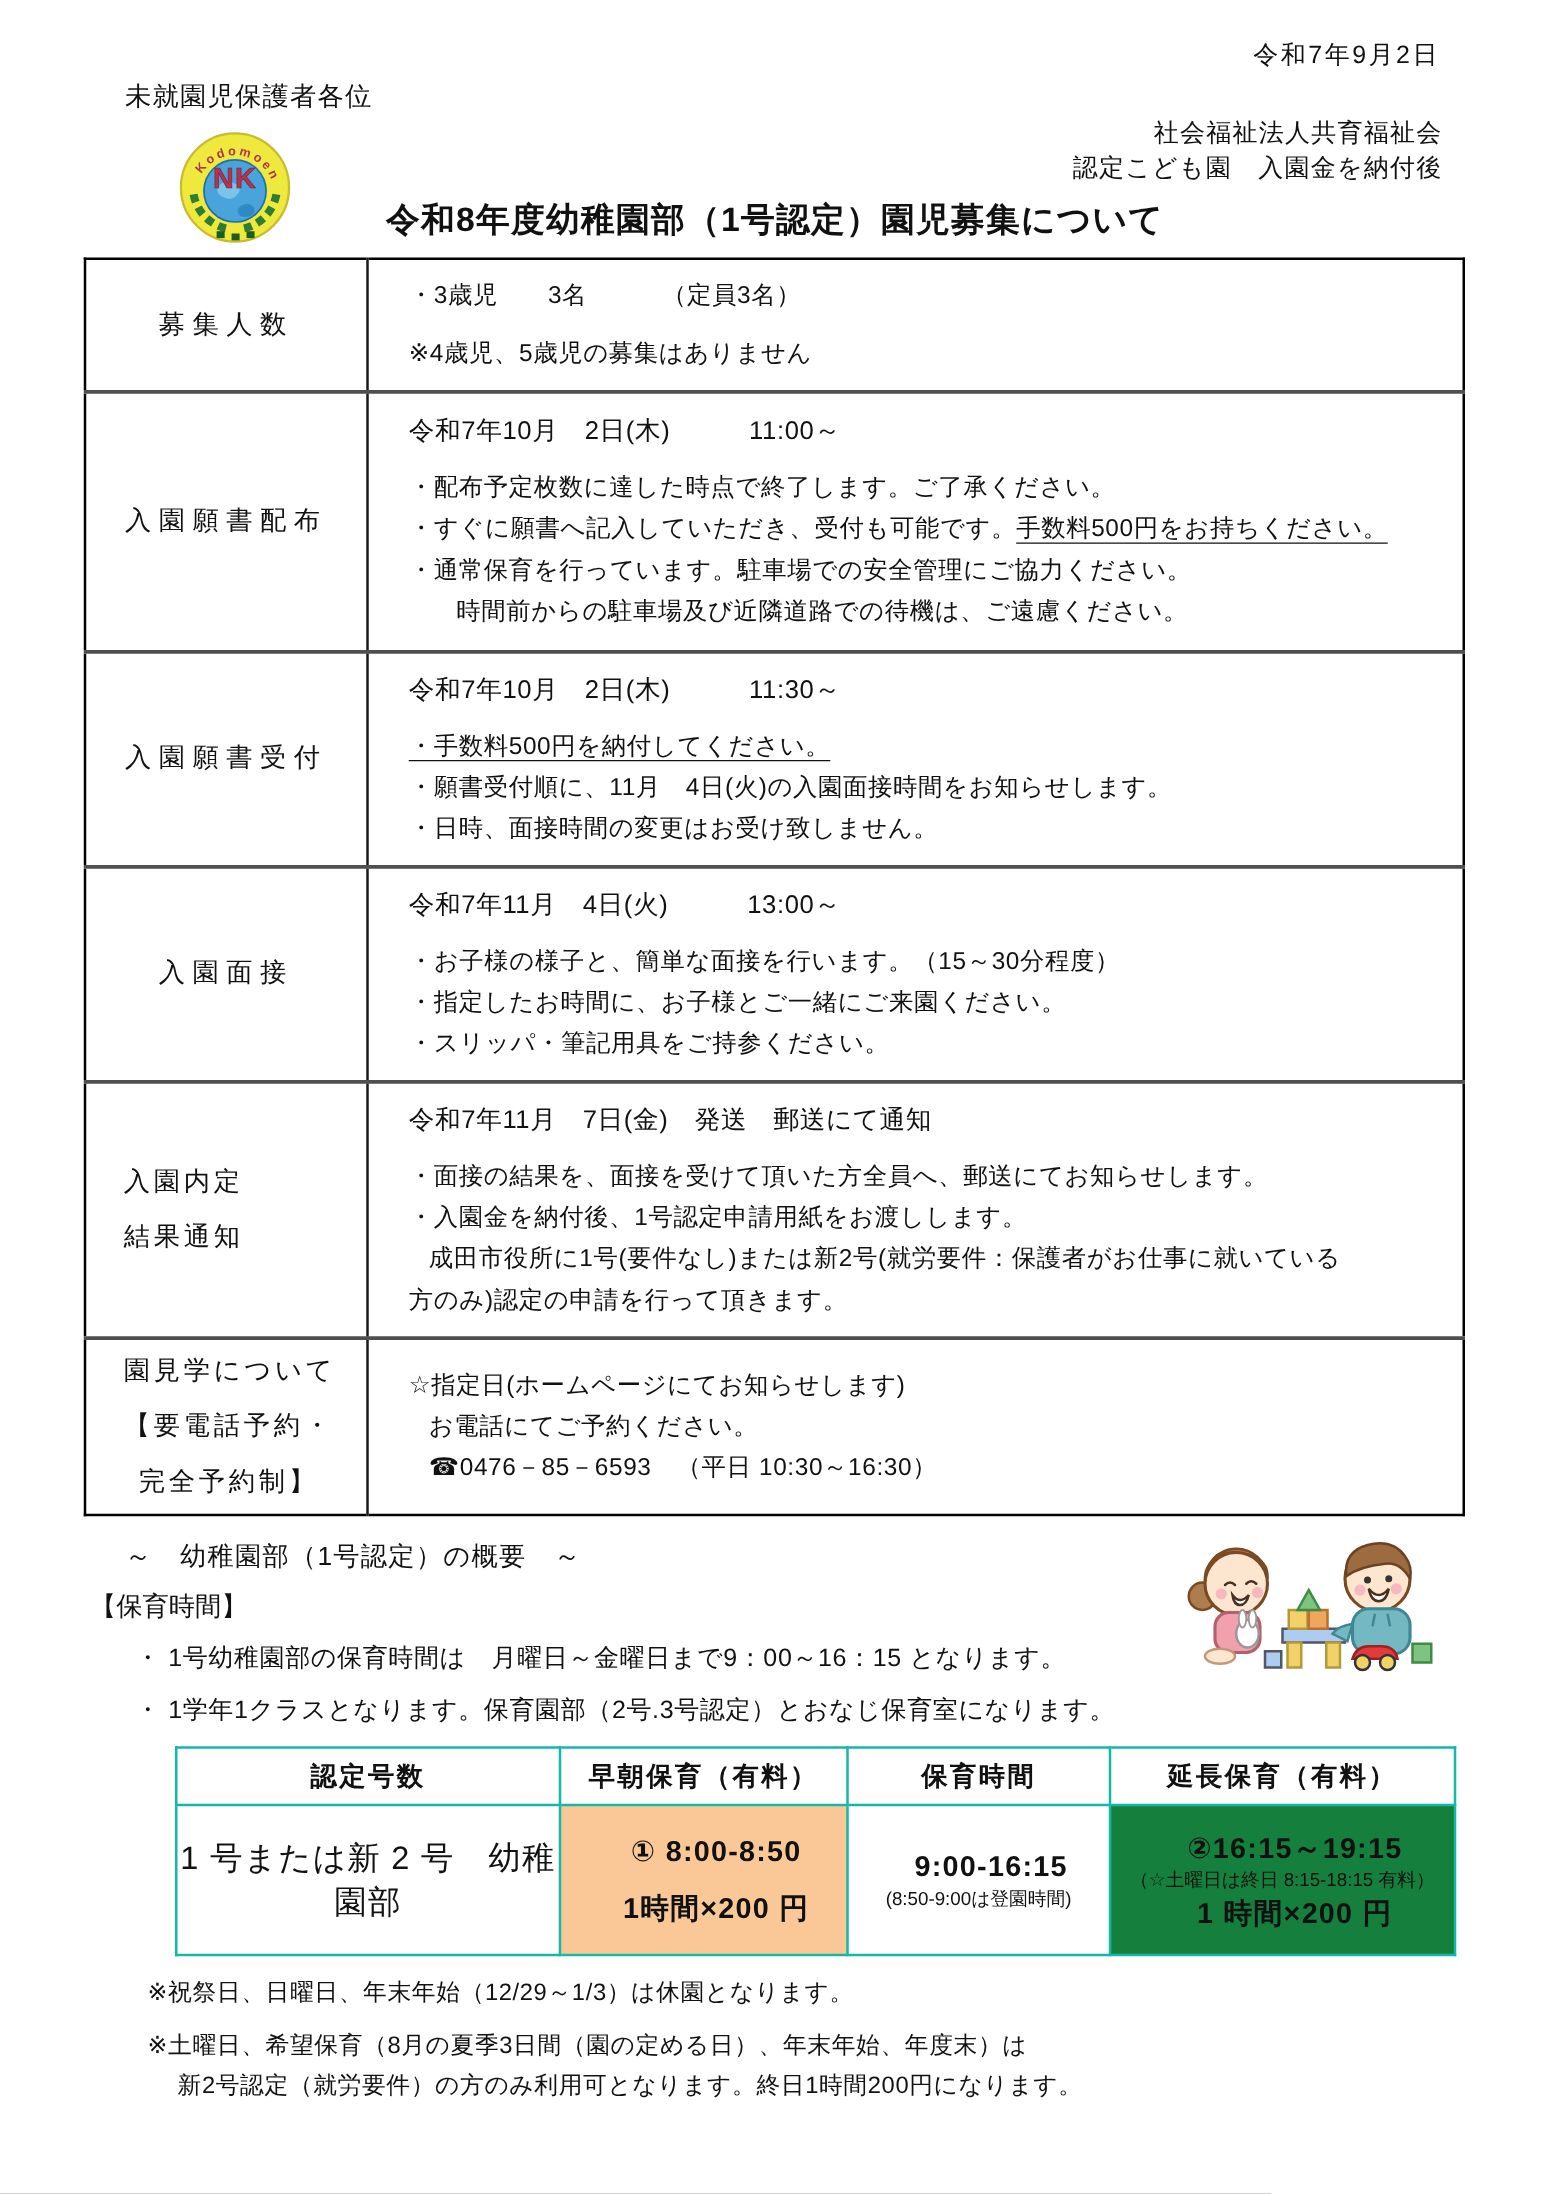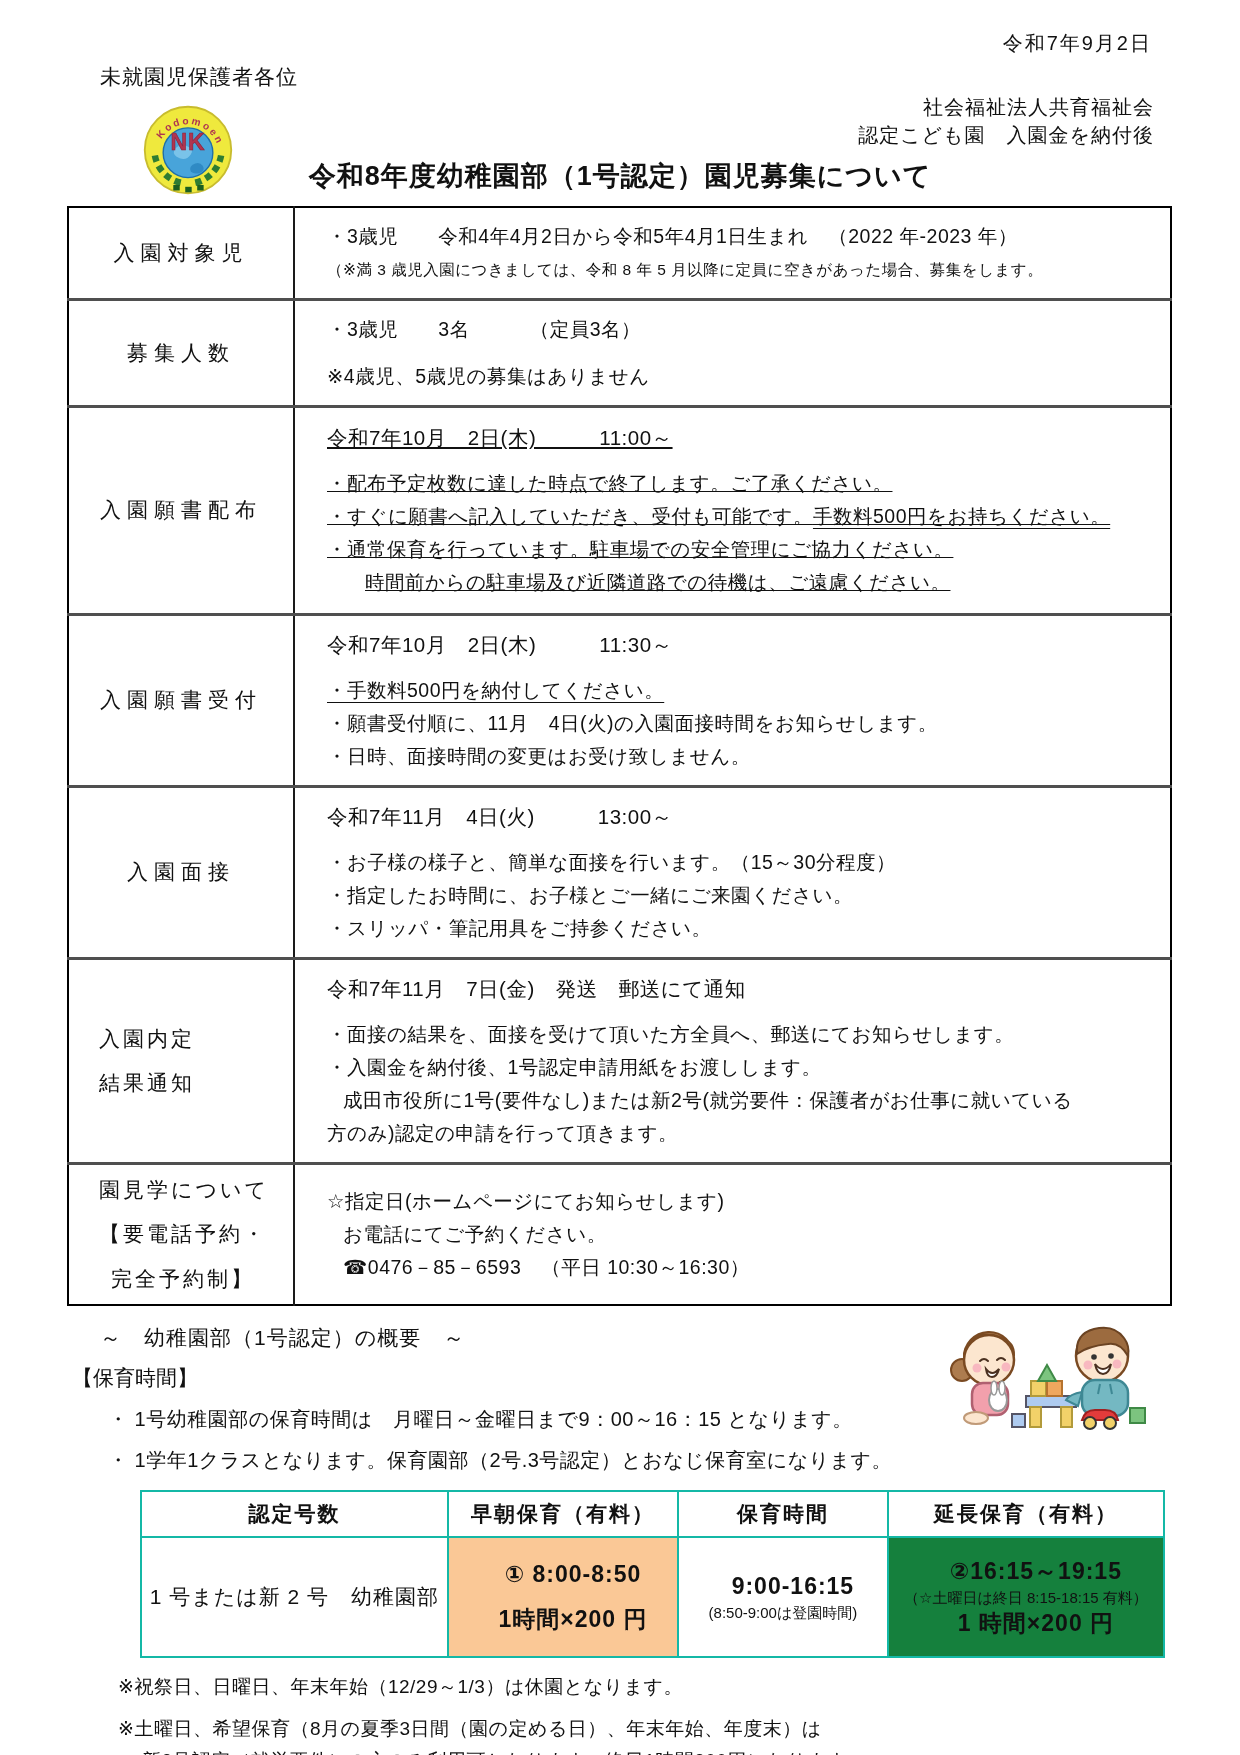--- a/index.html
+++ b/index.html
@@ -34,21 +34,21 @@
   .hours-heading { margin:12px 0 0 72px; font-size:21px; }
   .ov-bullet { margin:14px 0 0 108px; font-size:20px; letter-spacing:0.5px; }
   .overview-section { position:relative; }
   .kids-wrap { position:absolute; right:88px; top:-12px; width:210px; height:140px; }
 
   table.schedule-table { border-collapse:collapse; width:1025px; margin:16px 0 0 140px; border:2.5px solid #000; table-layout:fixed; }
   table.schedule-table th, table.schedule-table td { border:2px solid #14b8a6; text-align:center; vertical-align:middle; }
   table.schedule-table th { height:46px; font-size:21px; font-weight:bold; letter-spacing:2px; }
   table.schedule-table td { height:120px; }
   .col-cat { width:30%; } .col-morning { width:22.5%; } .col-hours { width:20.5%;margin-top:28px; } .col-ext { width:27%; }
-  .cell-cat { font-size:21px; letter-spacing:1px; }
+  .cell-cat { font-size:26px; letter-spacing:1px; }
   .big-line { font-size:23px; font-weight:bold; letter-spacing:1px; line-height:1.35;padding-left:20px; }
   .mid-gap { margin-top:14px; }
   .tiny-line { font-size:15px; line-height:1.4; }
   .note { margin:16px 0 0 118px; font-size:19px; letter-spacing:0.5px; }
   .note .second { padding-left:24px; margin-top:6px; }
 </style>
 </head>
 <body>
 
 <div class="page">
@@ -78,41 +78,32 @@
       <text x="50" y="50" text-anchor="middle" font-size="25" font-weight="bold" fill="#B03550" stroke="#8A1F3A" stroke-width="0.6" letter-spacing="1" font-family="Liberation Sans, DejaVu Sans, sans-serif">NK</text>
     </svg>
   </div>
 
   <div class="doc-title">令和8年度幼稚園部（1号認定）園児募集について</div>
 
   <table class="main-table">
     <tbody id="main-rows">
         <tr>
           <td class="label-cell">
-            <div>入園対象児</div>
-          </td>
-          <td class="content-cell" style="height: 80px;">
-            <div class="line "><span>・3歳児　　令和4年4月2日から令和5年4月1日生まれ　（2022 年-2023 年）</span></div>
-            <div class="line small"><span>（※満 3 歳児入園につきましては、令和 8 年 5 月以降に定員に空きがあった場合、募集をします。</span></div>
-          </td>
-        </tr>
-        <tr>
-          <td class="label-cell">
             <div>募集人数</div>
           </td>
           <td class="content-cell" style="height: 103px;">
             <div class="line "><span>・3歳児　　3名　　　（定員3名）</span></div>
             <div class="line gap-top"><span>※4歳児、5歳児の募集はありません</span></div>
           </td>
         </tr>
         <tr>
           <td class="label-cell">
             <div>入園願書配布</div>
           </td>
-          <td class="content-cell" style="height: 208px; text-decoration: underline;">
+          <td class="content-cell" style="height: 208px;">
             <div class="line date"><span>令和7年10月　2日(木)　　　11:00～</span></div>
             <div class="line "><span>・配布予定枚数に達した時点で終了します。ご了承ください。</span></div>
             <div class="line "><span>・すぐに願書へ記入していただき、受付も可能です。</span><span class="u">手数料500円をお持ちください。</span></div>
             <div class="line "><span>・通常保育を行っています。駐車場での安全管理にご協力ください。</span></div>
             <div class="line indent"><span>時間前からの駐車場及び近隣道路での待機は、ご遠慮ください。</span></div>
           </td>
         </tr>
         <tr>
           <td class="label-cell">
             <div>入園願書受付</div>

